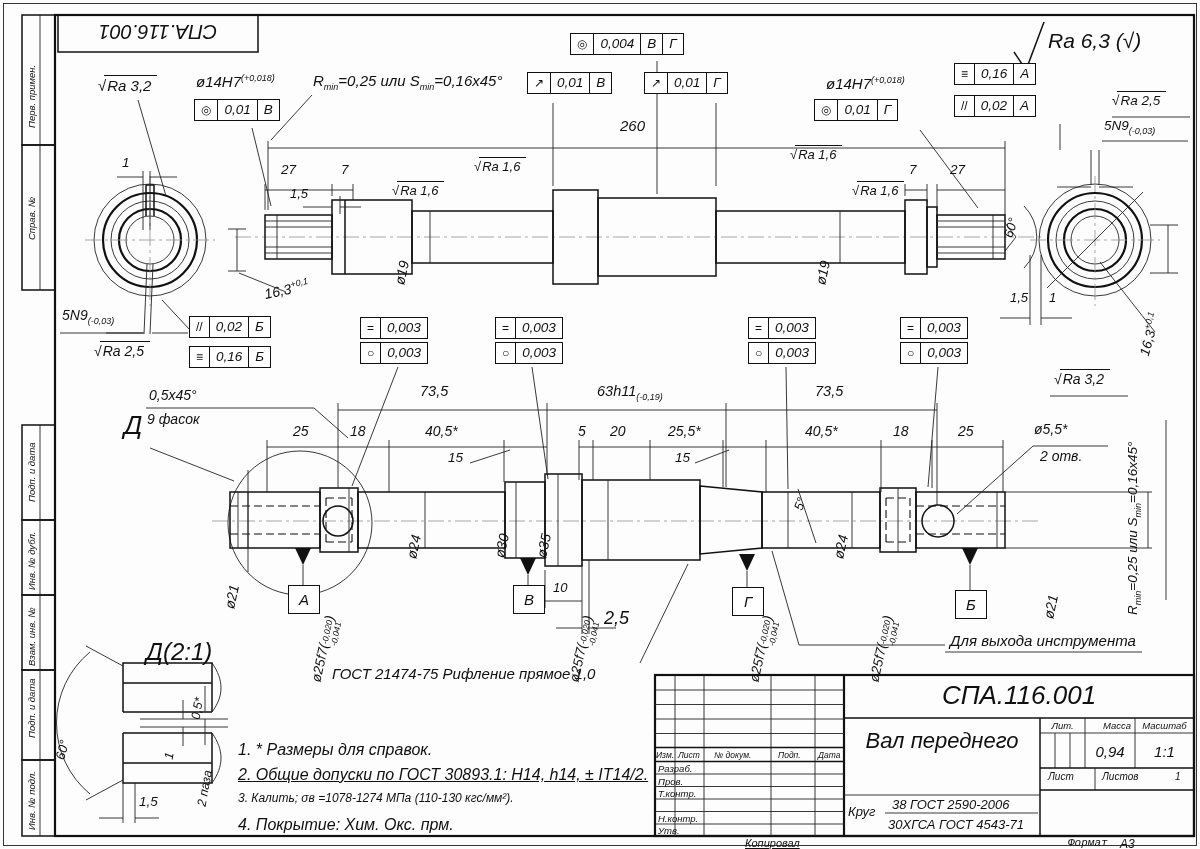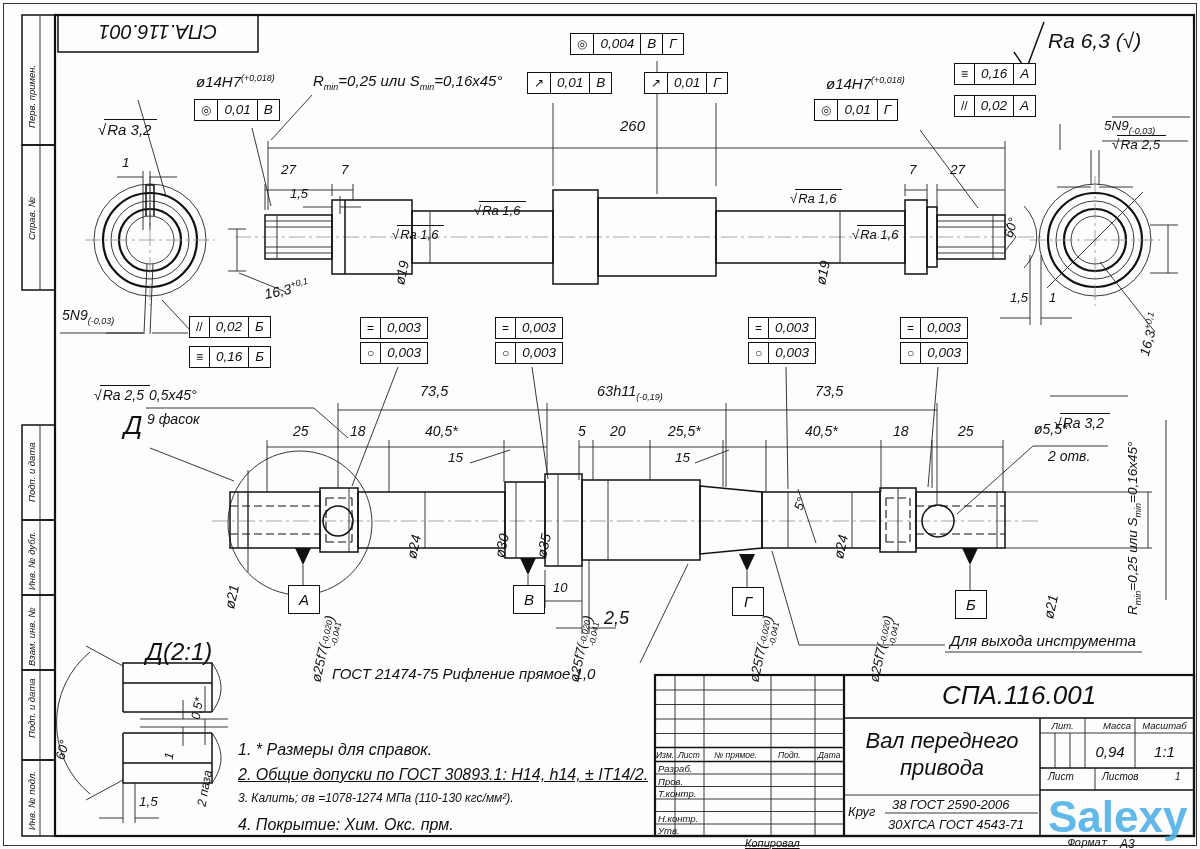--- a/index.html
+++ b/index.html
@@ -16,21 +16,21 @@
   .lbl{position:absolute;font-style:italic;white-space:nowrap;line-height:1;z-index:5;}
   .sp{font-size:9px;vertical-align:6px;}
   .sb{font-size:9px;vertical-align:-4px;}
   .fr{position:absolute;display:flex;border:1.5px solid #111;background:#fff;font-style:italic;
       line-height:1;z-index:6;font-size:13.5px;}
   .fr>span{padding:3px 6px;display:flex;align-items:center;justify-content:center;}
   .fr>span+span{border-left:1.5px solid #111;}
   .sy{font-style:normal;font-size:12px;}
   .dflag{position:absolute;width:30px;height:27px;border:1.6px solid #111;background:#fff;
          display:flex;align-items:center;justify-content:center;font-style:italic;font-size:15px;z-index:6;}
-  .rough{position:absolute;font-style:italic;white-space:nowrap;line-height:1;z-index:5;margin-top:44px;}
+  .rough{position:absolute;font-style:italic;white-space:nowrap;line-height:1;z-index:5;}
   .rch{font-style:normal;margin-right:-2px;}
   .rtx{border-top:1.3px solid #111;padding:1px 6px 0 3px;}
   .stk{display:inline-flex;flex-direction:column;font-size:8.5px;line-height:1.05;vertical-align:1px;}
   .wm{position:absolute;font-weight:bold;font-size:44px;letter-spacing:0px;color:#55b4e8;
       opacity:.92;z-index:40;font-style:normal;}
 </style>
 </head>
 <body>
 
 <div id="sheet">
@@ -462,21 +462,21 @@
 <div class="lbl" style="left:425px;top:424px;font-size:14px;">40,5*</div>
 <div class="lbl" style="left:578px;top:424px;font-size:14px;">5</div>
 <div class="lbl" style="left:610px;top:424px;font-size:14px;">20</div>
 <div class="lbl" style="left:668px;top:424px;font-size:14px;">25,5*</div>
 <div class="lbl" style="left:805px;top:424px;font-size:14px;">40,5*</div>
 <div class="lbl" style="left:893px;top:424px;font-size:14px;">18</div>
 <div class="lbl" style="left:958px;top:424px;font-size:14px;">25</div>
 <div class="lbl" style="left:448px;top:451px;font-size:13.5px;">15</div>
 <div class="lbl" style="left:675px;top:451px;font-size:13.5px;">15</div>
 <div class="lbl" style="left:1034px;top:422px;font-size:14px;">ø5,5*</div>
-<div class="lbl" style="left:1040px;top:449px;font-size:14px;margin-left:8px;">2 отв.</div>
+<div class="lbl" style="left:1040px;top:449px;font-size:14px;">2 отв.</div>
 <div class="lbl" style="left:236px;top:596px;font-size:14px;transform:rotate(-78deg);transform-origin:left bottom;">ø21</div>
 <div class="lbl" style="left:1055px;top:606px;font-size:14px;transform:rotate(-78deg);transform-origin:left bottom;">ø21</div>
 <div class="lbl" style="left:418px;top:546px;font-size:14px;transform:rotate(-78deg);transform-origin:left bottom;">ø24</div>
 <div class="lbl" style="left:845px;top:546px;font-size:14px;transform:rotate(-78deg);transform-origin:left bottom;">ø24</div>
 <div class="lbl" style="left:506px;top:545px;font-size:14px;transform:rotate(-78deg);transform-origin:left bottom;">ø30</div>
 <div class="lbl" style="left:548px;top:545px;font-size:14px;transform:rotate(-78deg);transform-origin:left bottom;">ø35</div>
 <div class="lbl" style="left:330px;top:664px;font-size:13.5px;transform:rotate(-78deg);transform-origin:left bottom;"><span>ø25f7(</span><span class="stk">
         <span>-0,020</span>
         <span>-0,041</span>
       </span><span>)</span></div>
@@ -511,41 +511,39 @@
 <div class="lbl" style="left:208px;top:795px;font-size:12.5px;transform:rotate(-80deg);transform-origin:left bottom;">2 паза</div>
 <div class="lbl" style="left:139px;top:795px;font-size:13.5px;">1,5</div>
 
 <div class="lbl" style="left:238px;top:742px;font-size:16px;">1.  * Размеры для справок.</div>
 <div class="lbl" style="left:238px;top:767px;font-size:16px;text-decoration:underline;">2.  Общие допуски по ГОСТ 30893.1: H14, h14, ± IT14/2.</div>
 <div class="lbl" style="left:238px;top:792px;font-size:12px;">3.  Калить; σв =1078-1274 МПа (110-130 кгс/мм²).</div>
 <div class="lbl" style="left:238px;top:817px;font-size:16px;">4.  Покрытие: Хим. Окс. прм.</div>
 
 <div class="lbl" style="left:844px;top:682px;width:350px;text-align:center;font-size:26px;">СПА.116.001</div>
 <div class="lbl" style="left:844px;top:730px;width:196px;text-align:center;font-size:22px;">Вал переднего</div>
-<div class="lbl" style="left:844px;top:757px;width:196px;text-align:center;font-size:22px;">привода</div>
 <div class="lbl" style="left:1040px;top:721px;width:45px;text-align:center;font-size:9.5px;">Лит.</div>
 <div class="lbl" style="left:1085px;top:721px;width:64px;text-align:center;font-size:9.5px;">Масса</div>
 <div class="lbl" style="left:1135px;top:721px;width:59px;text-align:center;font-size:9.5px;">Масштаб</div>
 <div class="lbl" style="left:1085px;top:744px;width:50px;text-align:center;font-size:15px;">0,94</div>
 <div class="lbl" style="left:1135px;top:744px;width:59px;text-align:center;font-size:15px;">1:1</div>
 <div class="lbl" style="left:1048px;top:772px;font-size:10px;">Лист</div>
 <div class="lbl" style="left:1102px;top:772px;font-size:10px;">Листов</div>
 <div class="lbl" style="left:1175px;top:772px;font-size:10px;">1</div>
 <div class="lbl" style="left:656px;top:751px;font-size:8.5px;">Изм.</div>
 <div class="lbl" style="left:678px;top:751px;font-size:8.5px;">Лист</div>
-<div class="lbl" style="left:714px;top:751px;font-size:8.5px;">№ прямое.</div>
+<div class="lbl" style="left:714px;top:751px;font-size:8.5px;">№ докум.</div>
 <div class="lbl" style="left:778px;top:751px;font-size:8.5px;">Подп.</div>
 <div class="lbl" style="left:818px;top:751px;font-size:8.5px;">Дата</div>
 <div class="lbl" style="left:658px;top:764px;font-size:9.5px;">Разраб.</div>
 <div class="lbl" style="left:658px;top:777px;font-size:9.5px;">Пров.</div>
 <div class="lbl" style="left:658px;top:789px;font-size:9.5px;">Т.контр.</div>
 <div class="lbl" style="left:658px;top:814px;font-size:9.5px;">Н.контр.</div>
 <div class="lbl" style="left:658px;top:826px;font-size:9.5px;">Утв.</div>
 <div class="lbl" style="left:848px;top:805px;font-size:13px;">Круг</div>
 <div class="lbl" style="left:892px;top:798px;font-size:13px;">38 ГОСТ 2590-2006</div>
 <div class="lbl" style="left:888px;top:818px;font-size:13px;">30ХГСА ГОСТ 4543-71</div>
 <div class="lbl" style="left:745px;top:838px;font-size:11px;text-decoration:underline;">Копировал</div>
 <div class="lbl" style="left:1068px;top:838px;font-size:11px;font-family:Liberation Mono, monospace;">Формат</div>
 <div class="lbl" style="left:1120px;top:838px;font-size:12px;">А3</div>
 
-<div class="wm" style="left:1048px;top:792px;">Salexy</div>
 
 </div>
 
 </body></html>

